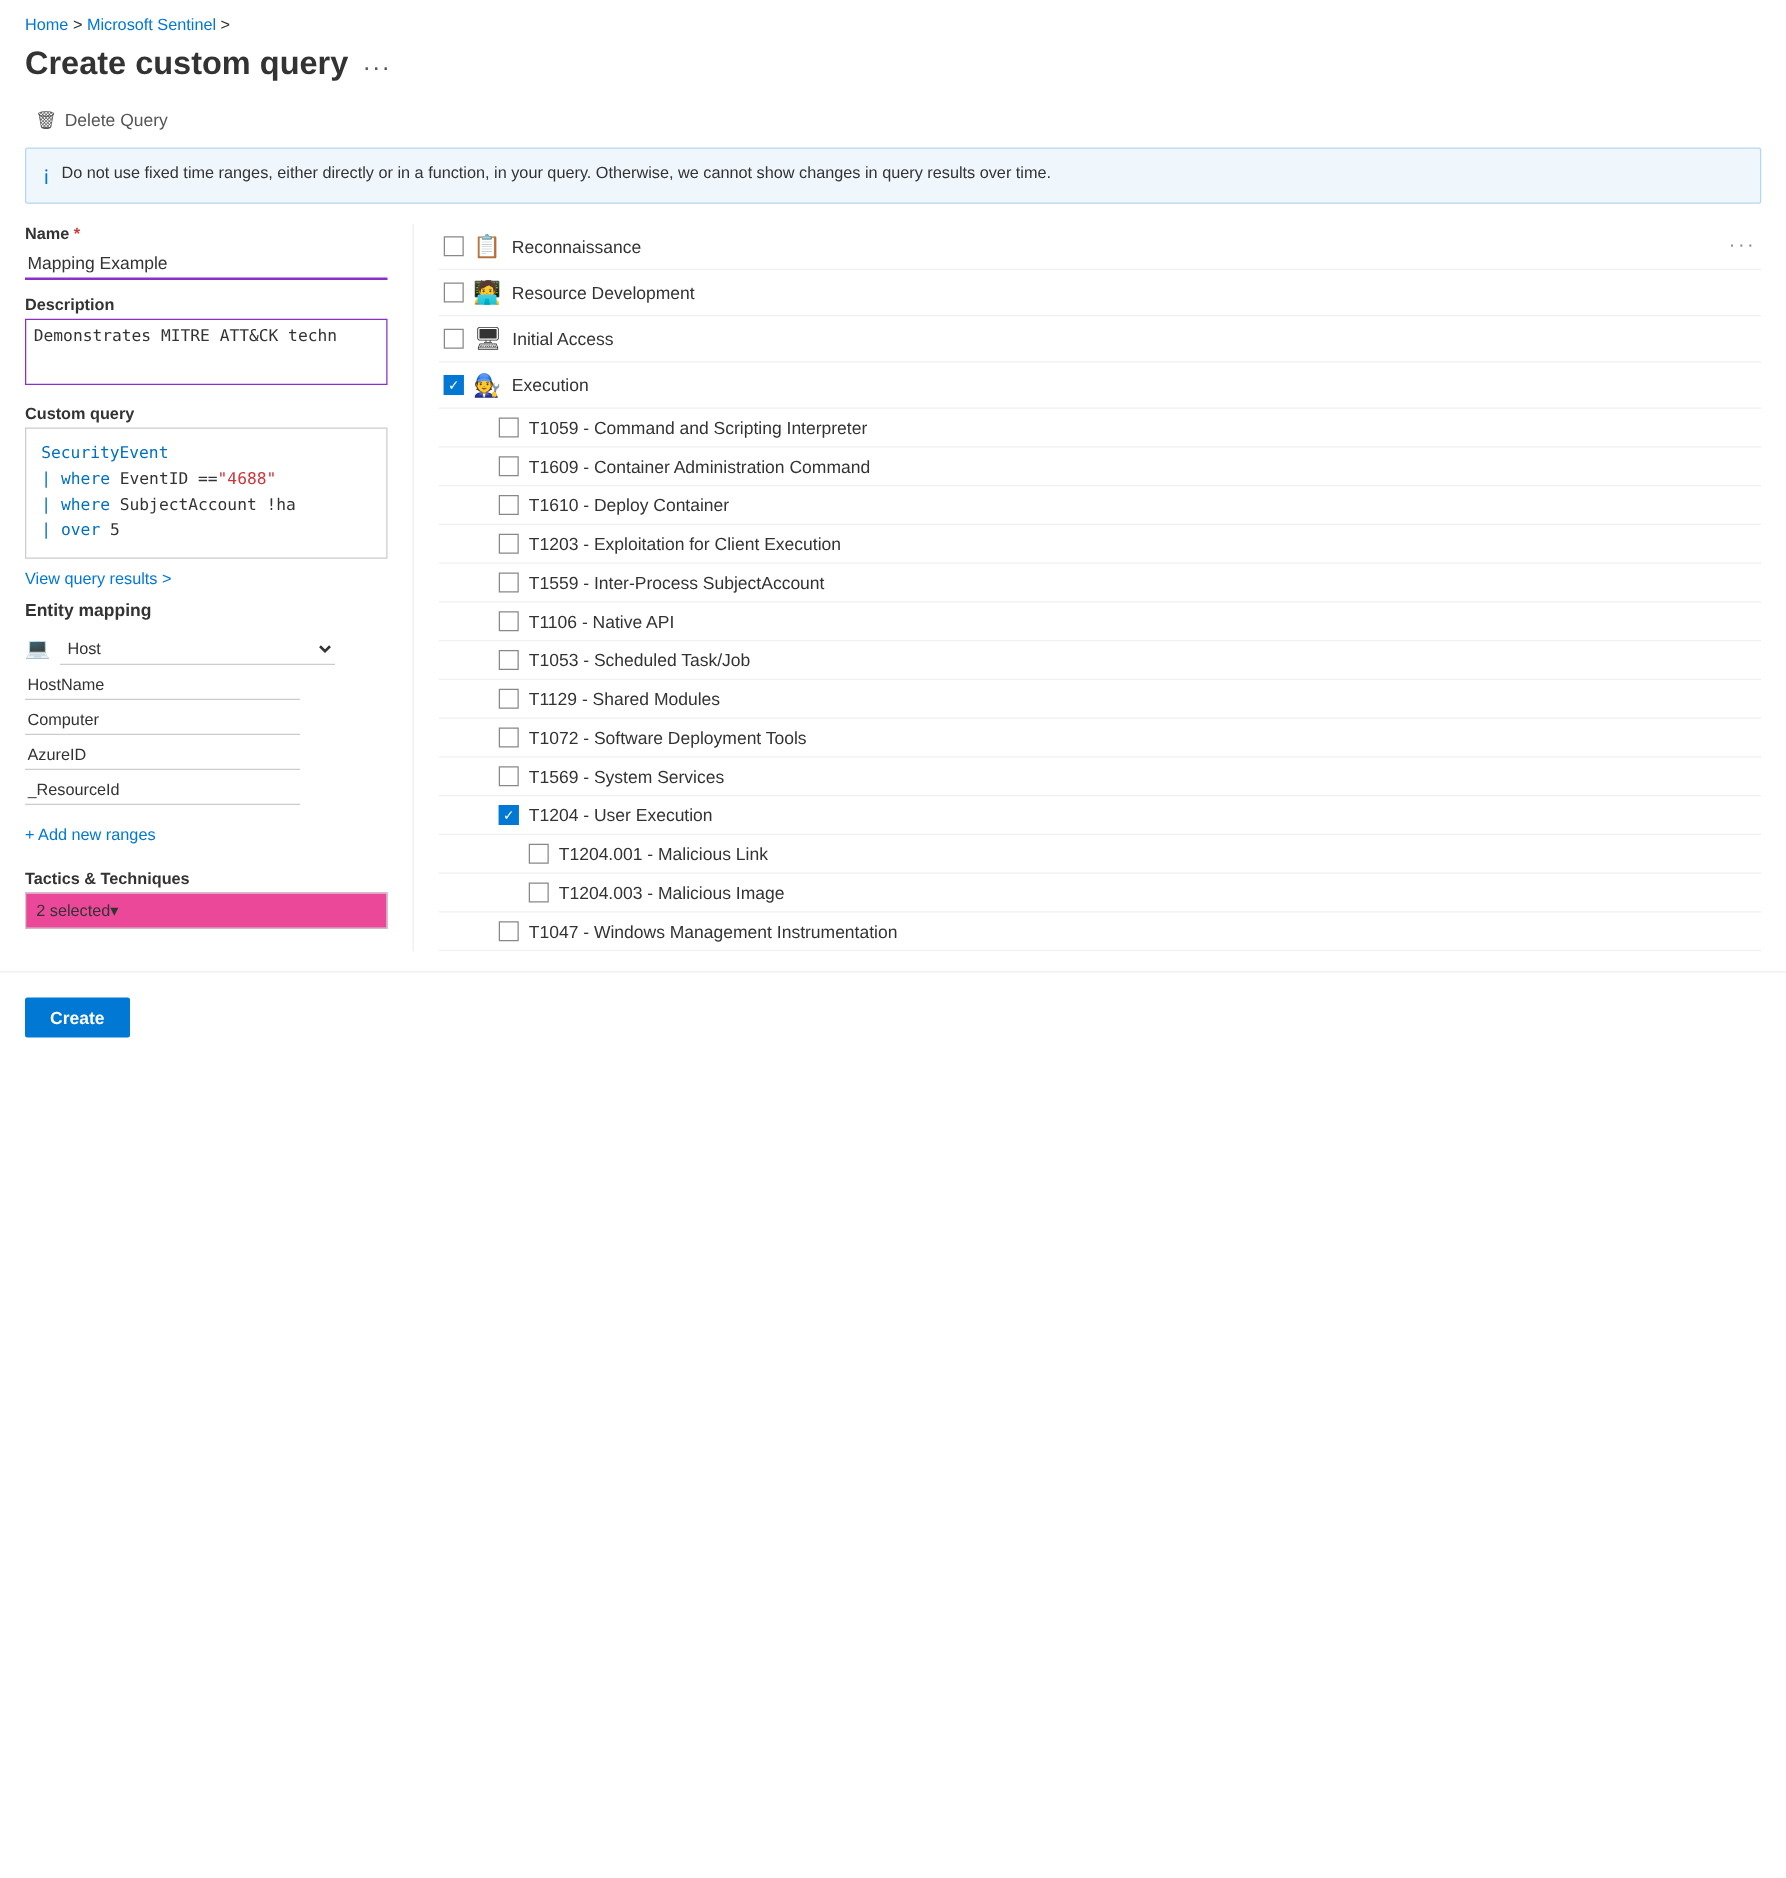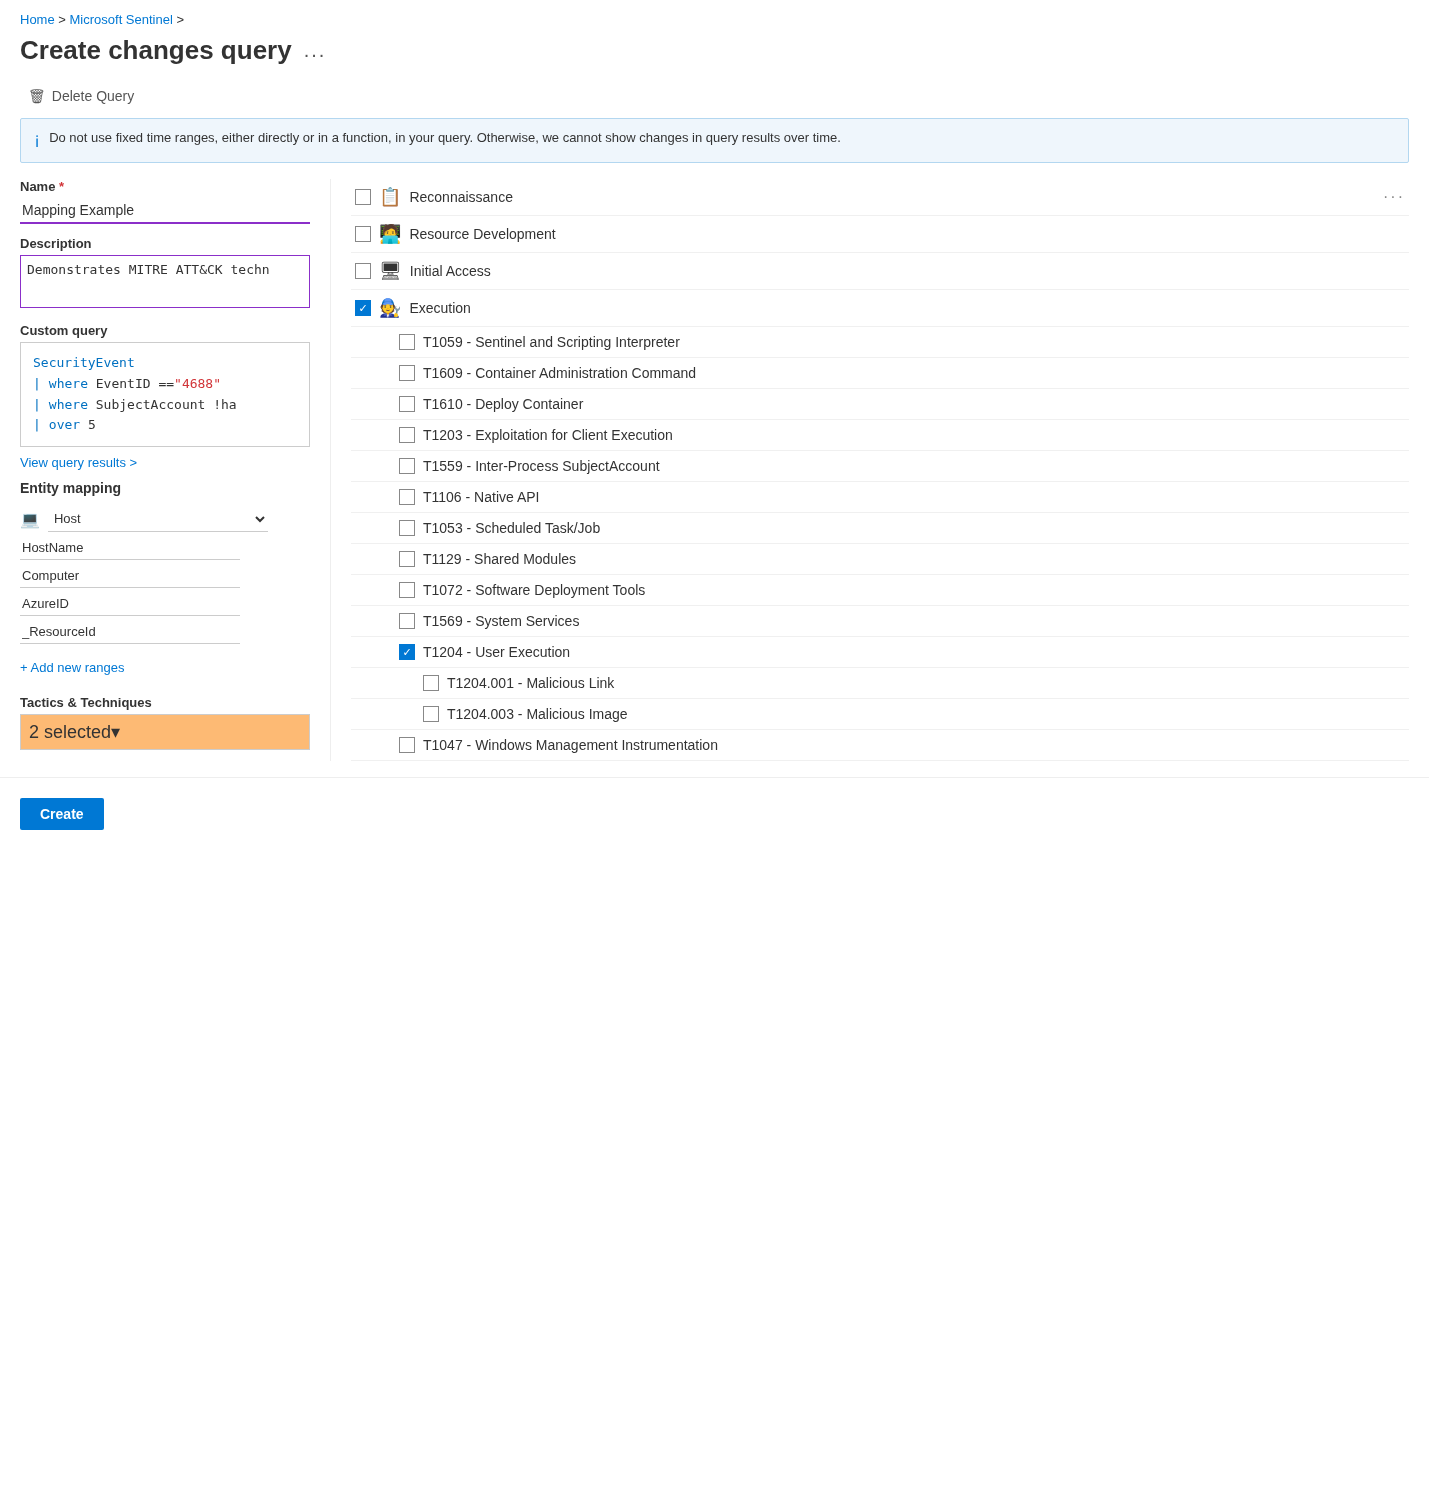--- a/index.html
+++ b/index.html
@@ -45,21 +45,21 @@
     .entity-type-icon { font-size: 16px; }
     .entity-dropdown { border: none; border-bottom: 1px solid #ccc; padding: 4px 2px; font-size: 13px; color: #333; width: 220px; background: #fff; outline: none; }
 
     .entity-field-row { margin-bottom: 4px; }
     .entity-field-input { border: none; border-bottom: 1px solid #ccc; padding: 4px 2px; font-size: 13px; color: #333; width: 220px; background: #fff; outline: none; margin-left: 0; }
 
     .add-entity-btn { display: flex; align-items: center; gap: 6px; color: #0078d4; background: none; border: none; font-size: 13px; cursor: pointer; padding: 4px 0; margin-top: 8px; margin-bottom: 16px; }
 
     .tactics-section { margin-top: 4px; }
     .tactics-label { font-size: 13px; font-weight: 600; color: #333; margin-bottom: 4px; }
-    .tactics-dropdown { border: 1px solid #ccc; padding: 6px 8px; font-size: 18px; color: #333; width: 100%; background: #fdba74; outline: none; display: flex; align-items: center; cursor: pointer; }
+    .tactics-dropdown { border: 1px solid #ccc; padding: 6px 8px; font-size: 13px; color: #333; width: 100%; background: #ec4899; outline: none; display: flex; align-items: center; cursor: pointer; }
 
     .right-panel { flex: 1; border-left: 1px solid #eee; padding-left: 20px; overflow-y: auto; max-height: 900px; position: relative; }
 
     .tactic-list { list-style: none; }
     .tactic-item { display: flex; align-items: center; gap: 8px; padding: 7px 4px; border-bottom: 1px solid #f0f0f0; }
 
     .tactic-checkbox { width: 16px; height: 16px; border: 1px solid #888; display: flex; align-items: center; justify-content: center; flex-shrink: 0; cursor: pointer; background: #fff; }
     .tactic-checkbox.checked { background: #0078d4; border-color: #0078d4; }
     .tactic-checkbox.checked::after { content: '✓'; color: #fff; font-size: 11px; }
 
@@ -77,21 +77,21 @@
 <body>
 
 <div class="breadcrumb">
   <a href="#" style="color:#0078d4; text-decoration:none;">Home</a>
   <span> &gt; </span>
   <a href="#" style="color:#0078d4; text-decoration:none;">Microsoft Sentinel</a>
   <span> &gt;</span>
 </div>
 
 <div class="page-header">
-  <h1 class="page-title">Create changes query</h1>
+  <h1 class="page-title">Create custom query</h1>
   <span class="page-menu-dots">...</span>
 </div>
 
 <div class="toolbar">
   <button class="delete-btn">
     <span>🗑</span>
     <span>Delete Query</span>
   </button>
 </div>
 
@@ -200,21 +200,21 @@
       </li>
 
       <li class="tactic-item">
         <div class="tactic-checkbox checked"></div>
         <span class="tactic-icon">🧑‍🔧</span>
         <span class="tactic-name">Execution</span>
       </li>
 
       <li class="tactic-item sub-item">
         <div class="tactic-checkbox"></div>
-        <span class="tactic-name">T1059 - Sentinel and Scripting Interpreter</span>
+        <span class="tactic-name">T1059 - Command and Scripting Interpreter</span>
       </li>
       <li class="tactic-item sub-item">
         <div class="tactic-checkbox"></div>
         <span class="tactic-name">T1609 - Container Administration Command</span>
       </li>
       <li class="tactic-item sub-item">
         <div class="tactic-checkbox"></div>
         <span class="tactic-name">T1610 - Deploy Container</span>
       </li>
       <li class="tactic-item sub-item">

